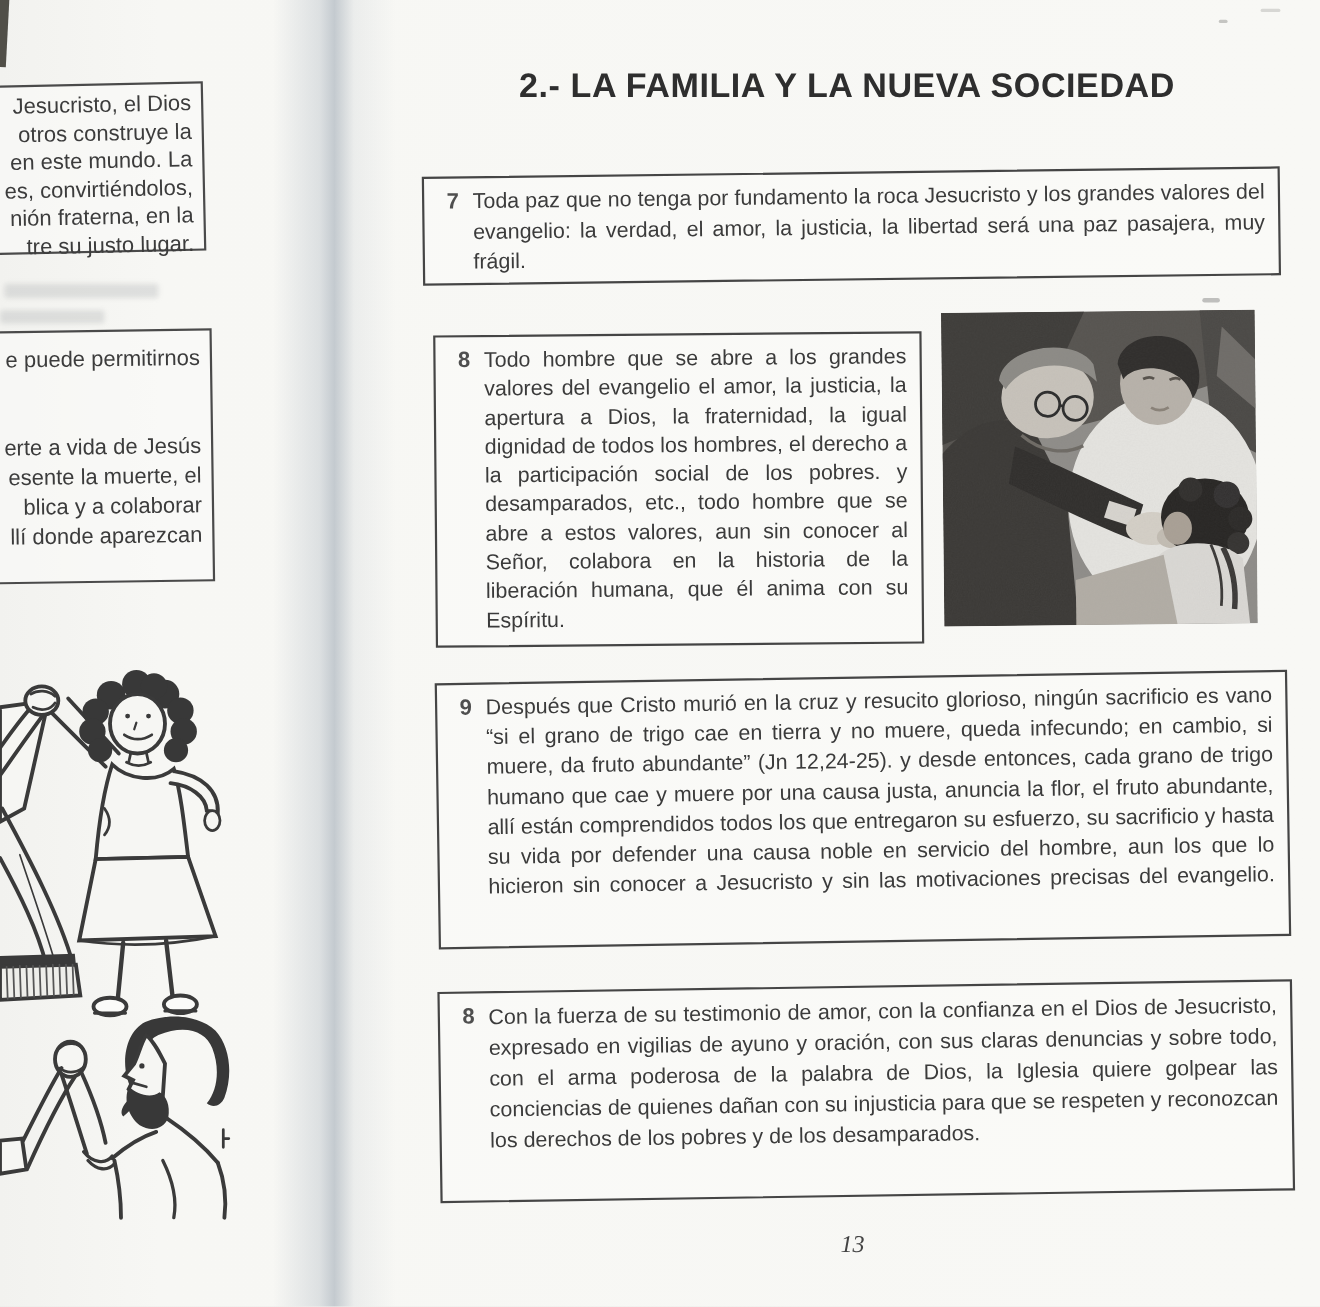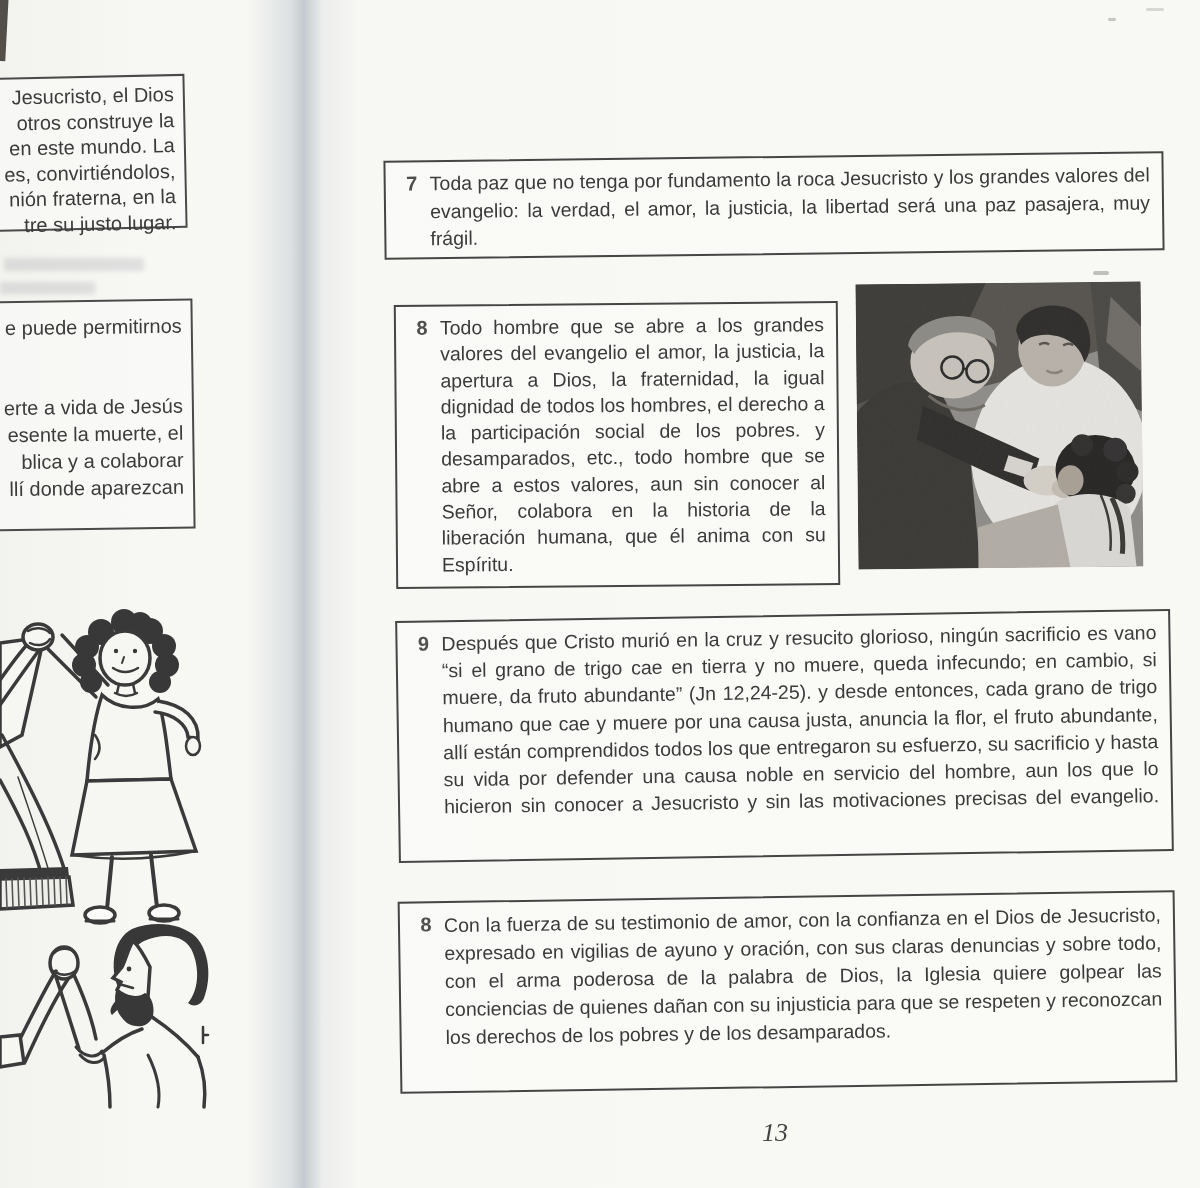--- a/index.html
+++ b/index.html
@@ -27,21 +27,21 @@
         display:flex;align-items:flex-start;box-sizing:border-box;padding:8px 12px 6px 8px;}
   .pnum{flex:0 0 36px;font-weight:bold;font-size:20px;color:#4f4f4f;text-align:center;padding-top:2px;}
   .ptext{flex:1;font-size:19.5px;color:#3b3b3b;text-align:justify;}
   .p7 .ptext{line-height:27.5px;}
   .p8 .ptext{line-height:26.3px;}
   .p9 .ptext{line-height:27.2px;text-align-last:justify;}
   .p10 .ptext{line-height:28px;}
   .photo{position:absolute;left:857px;top:283px;width:285px;height:285px;transform:rotate(-.6deg);
          overflow:hidden;}
   .pageno{position:absolute;left:735px;top:1118px;width:80px;text-align:center;
-          font-family:"Liberation Serif","DejaVu Serif",serif;font-style:italic;font-size:26px;color:#444;}
+          font-family:"Liberation Serif","DejaVu Serif",serif;font-style:italic;font-size:22px;color:#444;}
   .drawing{position:absolute;left:0;top:585px;}
   svg{display:block;}
 </style>
 </head>
 <body>
 
 <div class="canvas">
 
   <div class="gutter"></div>
 
@@ -165,20 +165,21 @@
         <path d="M102,468 C116,456 130,448 142,444"></path>
         <path d="M152,432 C170,444 186,458 198,472"></path>
         <path d="M198,472 C204,488 206,506 204,522"></path>
         <path d="M104,470 C108,488 110,506 110,522"></path>
         <path d="M148,470 C158,490 161,506 158,522" stroke-width="3"></path>
         <path d="M203,442 L203,458 M203,450 L208,450" stroke-width="2.5"></path>
       </g>
     </svg>
   </div>
 
+  <div class="title">2.- LA FAMILIA Y LA NUEVA SOCIEDAD</div>
 
   <div class="pbox p7" style="left:384px;top:156px;width:780px;height:99px;transform:rotate(-.7deg);">
     <div class="pnum">7</div>
     <div class="ptext">Toda paz que no tenga por fundamento la roca Jesucristo y los grandes valores del evangelio: la verdad, el amor, la justicia, la libertad será una paz pasajera, muy frágil.</div>
   </div>
 
   <div class="pbox p8" style="left:395px;top:303px;width:444px;height:284px;transform:rotate(-.5deg);">
     <div class="pnum">8</div>
     <div class="ptext">Todo hombre que se abre a los grandes valores del evangelio el amor, la justicia, la apertura a Dios, la fraternidad, la igual dignidad de todos los hombres, el derecho a la participación social de los pobres. y desamparados, etc., todo hombre que se abre a estos valores, aun sin conocer al Señor, colabora en la historia de la liberación humana, que él anima con su Espíritu.</div>
   </div>

